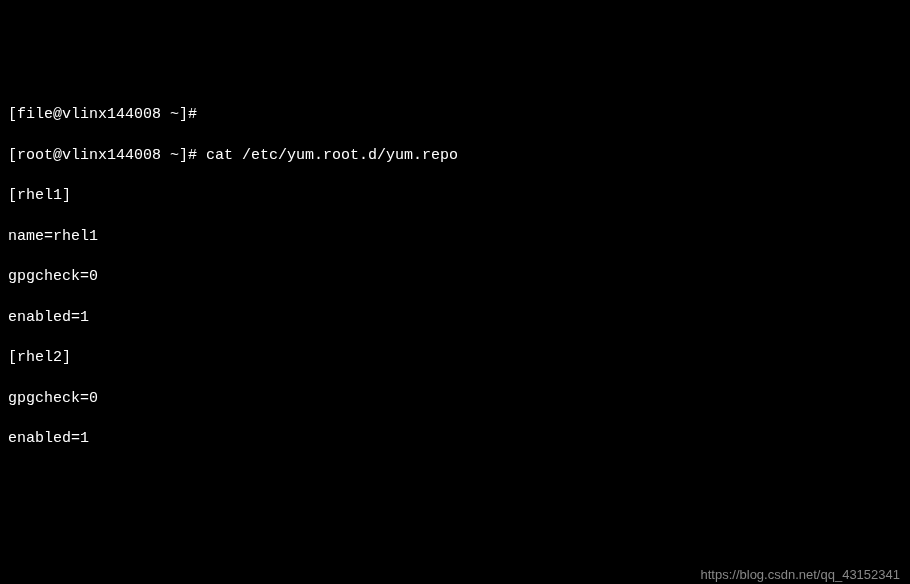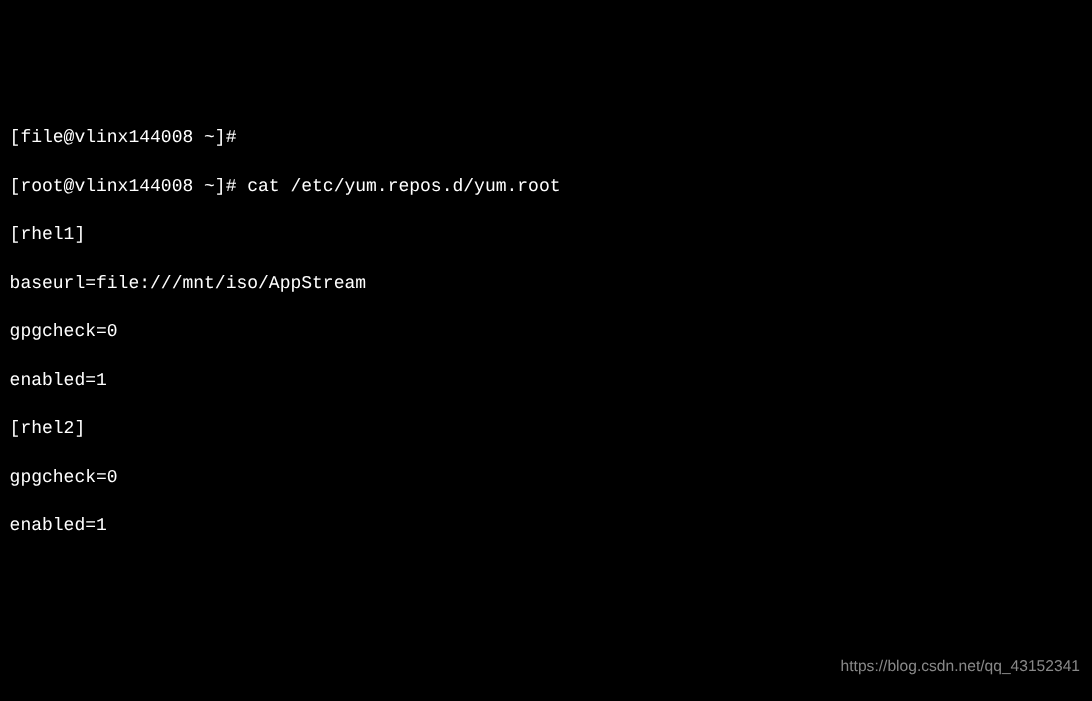--- a/index.html
+++ b/index.html
@@ -19,38 +19,38 @@
       overflow: hidden;
       position: relative;
       white-space: pre;
     }
     .line {
       display: block;
       white-space: pre;
     }
     .watermark {
       position: absolute;
-      bottom: 20px;
+      bottom: 0;
       right: 10px;
       color: #888888;
       font-size: 13px;
       font-family: Arial, sans-serif;
       white-space: nowrap;
     }
   </style>
 </head>
 <body>
 
 
 
 <div>
 <span class="line">[file@vlinx144008 ~]#</span>
-<span class="line">[root@vlinx144008 ~]# cat /etc/yum.repos.d/yum.root</span>
+<span class="line">[root@vlinx144008 ~]# cat /etc/yum.root.d/yum.repo</span>
 <span class="line">[rhel1]</span>
-<span class="line">baseurl=file:///mnt/iso/AppStream</span>
+<span class="line">name=rhel1</span>
 <span class="line">gpgcheck=0</span>
 <span class="line">enabled=1</span>
 <span class="line">[rhel2]</span>
 <span class="line">gpgcheck=0</span>
 <span class="line">enabled=1</span>
 
 
 
 
 

